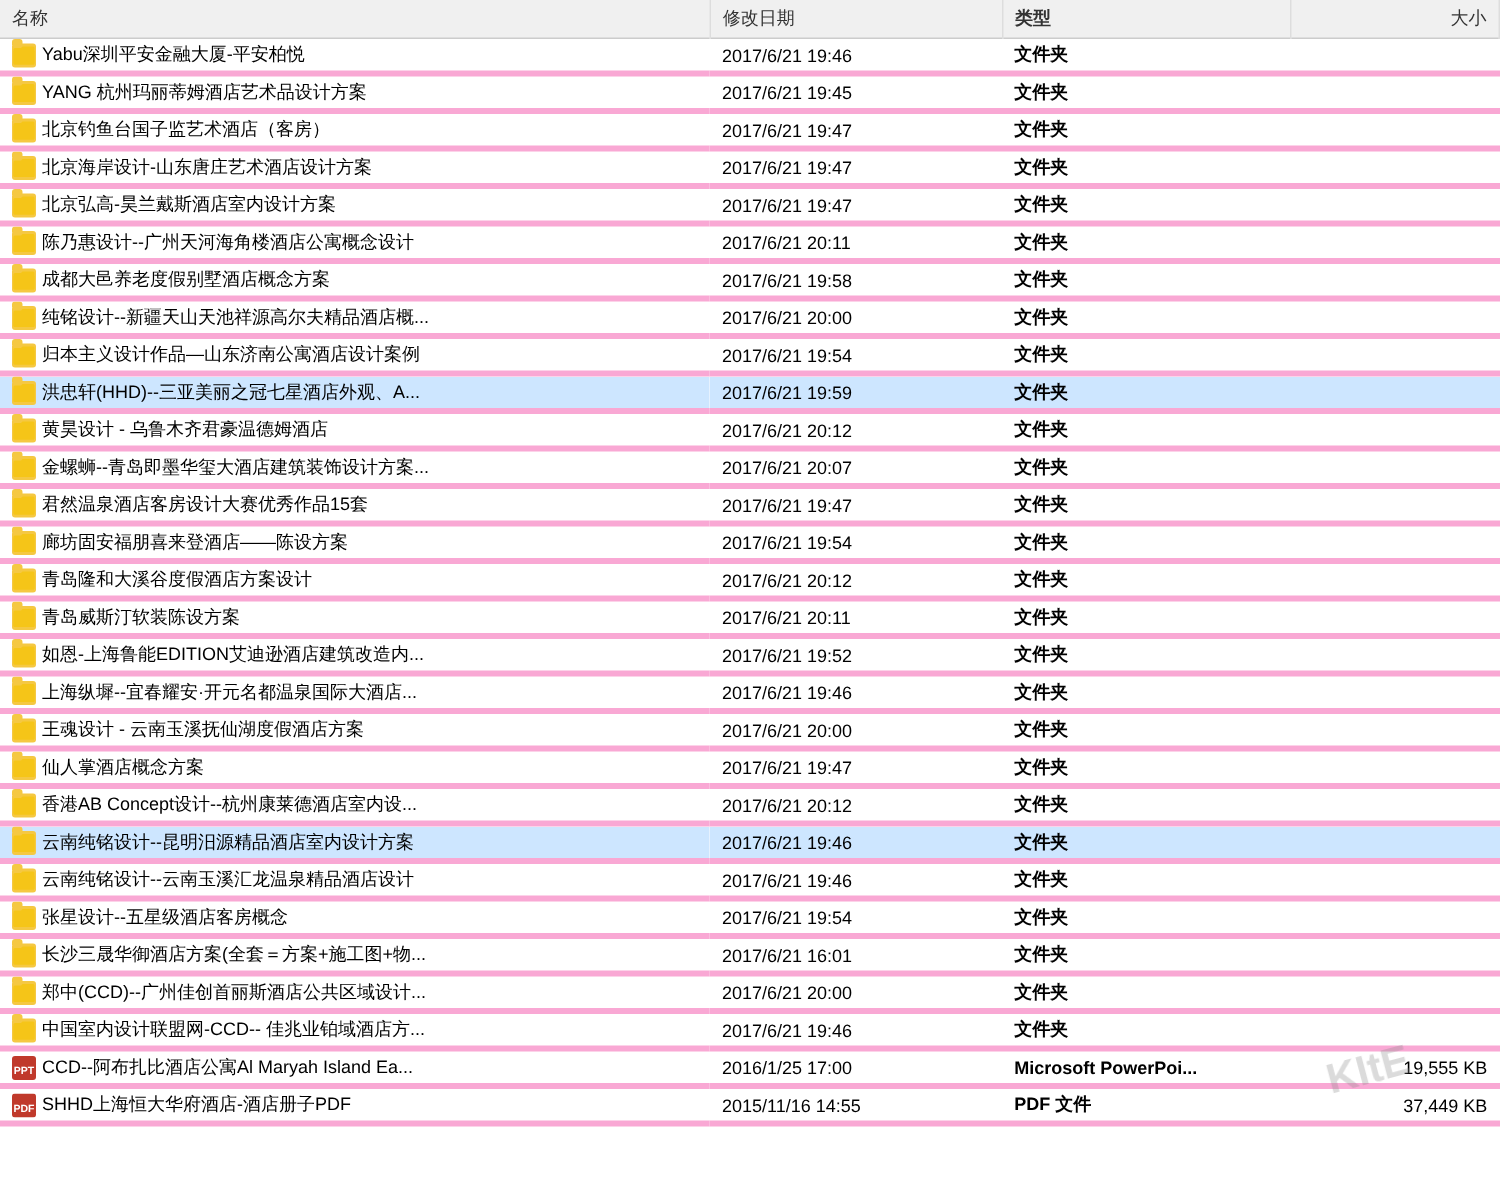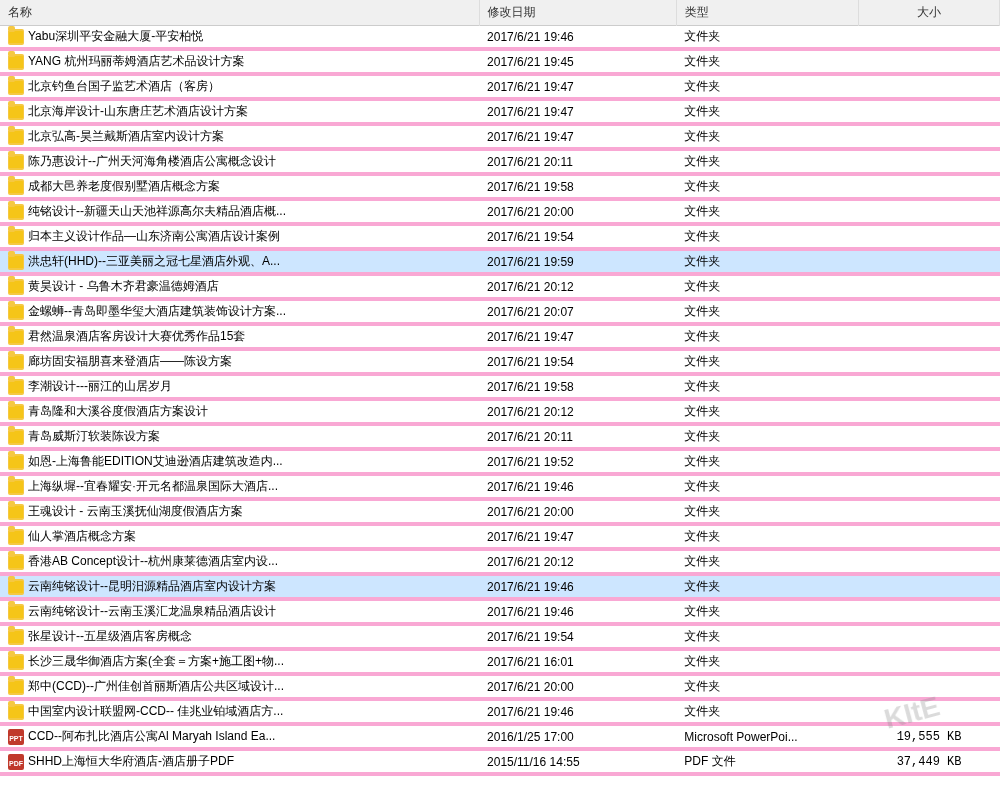--- a/index.html
+++ b/index.html
@@ -53,25 +53,25 @@
     }
     .col-name {
       width: 340px;
       max-width: 340px;
     }
     .col-date {
       width: 140px;
     }
     .col-type {
       width: 120px;
+      font-weight: bold;
     }
     .col-size {
       width: 100px;
-      text-align: center;
-      font-family: Liberation Mono, monospace;
+      text-align: right;
     }
     .file-icon {
       display: inline-block;
       width: 16px;
       height: 16px;
       margin-right: 4px;
       vertical-align: middle;
     }
     .folder-icon {
       background: #f5c842;
@@ -315,34 +315,20 @@
           <td class="col-type">文件夹</td>
           <td class="col-size"></td>
         </tr>
         <tr>
           <td class="col-name">
             <div class="name-cell">
               <span class="file-icon folder-icon"><svg width="16" height="16" viewBox="0 0 16 16" xmlns="http://www.w3.org/2000/svg">
       <path d="M1 4 Q1 3 2 3 L6 3 L7 2 L14 2 Q15 2 15 3 L15 13 Q15 14 14 14 L2 14 Q1 14 1 13 Z" fill="#F5C518"></path>
       <path d="M1 5 L15 5 L15 13 Q15 14 14 14 L2 14 Q1 14 1 13 Z" fill="#F5C518"></path>
     </svg></span>
-              <span>李潮设计---丽江的山居岁月</span>
-            </div>
-          </td>
-          <td class="col-date">2017/6/21 19:58</td>
-          <td class="col-type">文件夹</td>
-          <td class="col-size"></td>
-        </tr>
-        <tr>
-          <td class="col-name">
-            <div class="name-cell">
-              <span class="file-icon folder-icon"><svg width="16" height="16" viewBox="0 0 16 16" xmlns="http://www.w3.org/2000/svg">
-      <path d="M1 4 Q1 3 2 3 L6 3 L7 2 L14 2 Q15 2 15 3 L15 13 Q15 14 14 14 L2 14 Q1 14 1 13 Z" fill="#F5C518"></path>
-      <path d="M1 5 L15 5 L15 13 Q15 14 14 14 L2 14 Q1 14 1 13 Z" fill="#F5C518"></path>
-    </svg></span>
               <span>青岛隆和大溪谷度假酒店方案设计</span>
             </div>
           </td>
           <td class="col-date">2017/6/21 20:12</td>
           <td class="col-type">文件夹</td>
           <td class="col-size"></td>
         </tr>
         <tr>
           <td class="col-name">
             <div class="name-cell">

